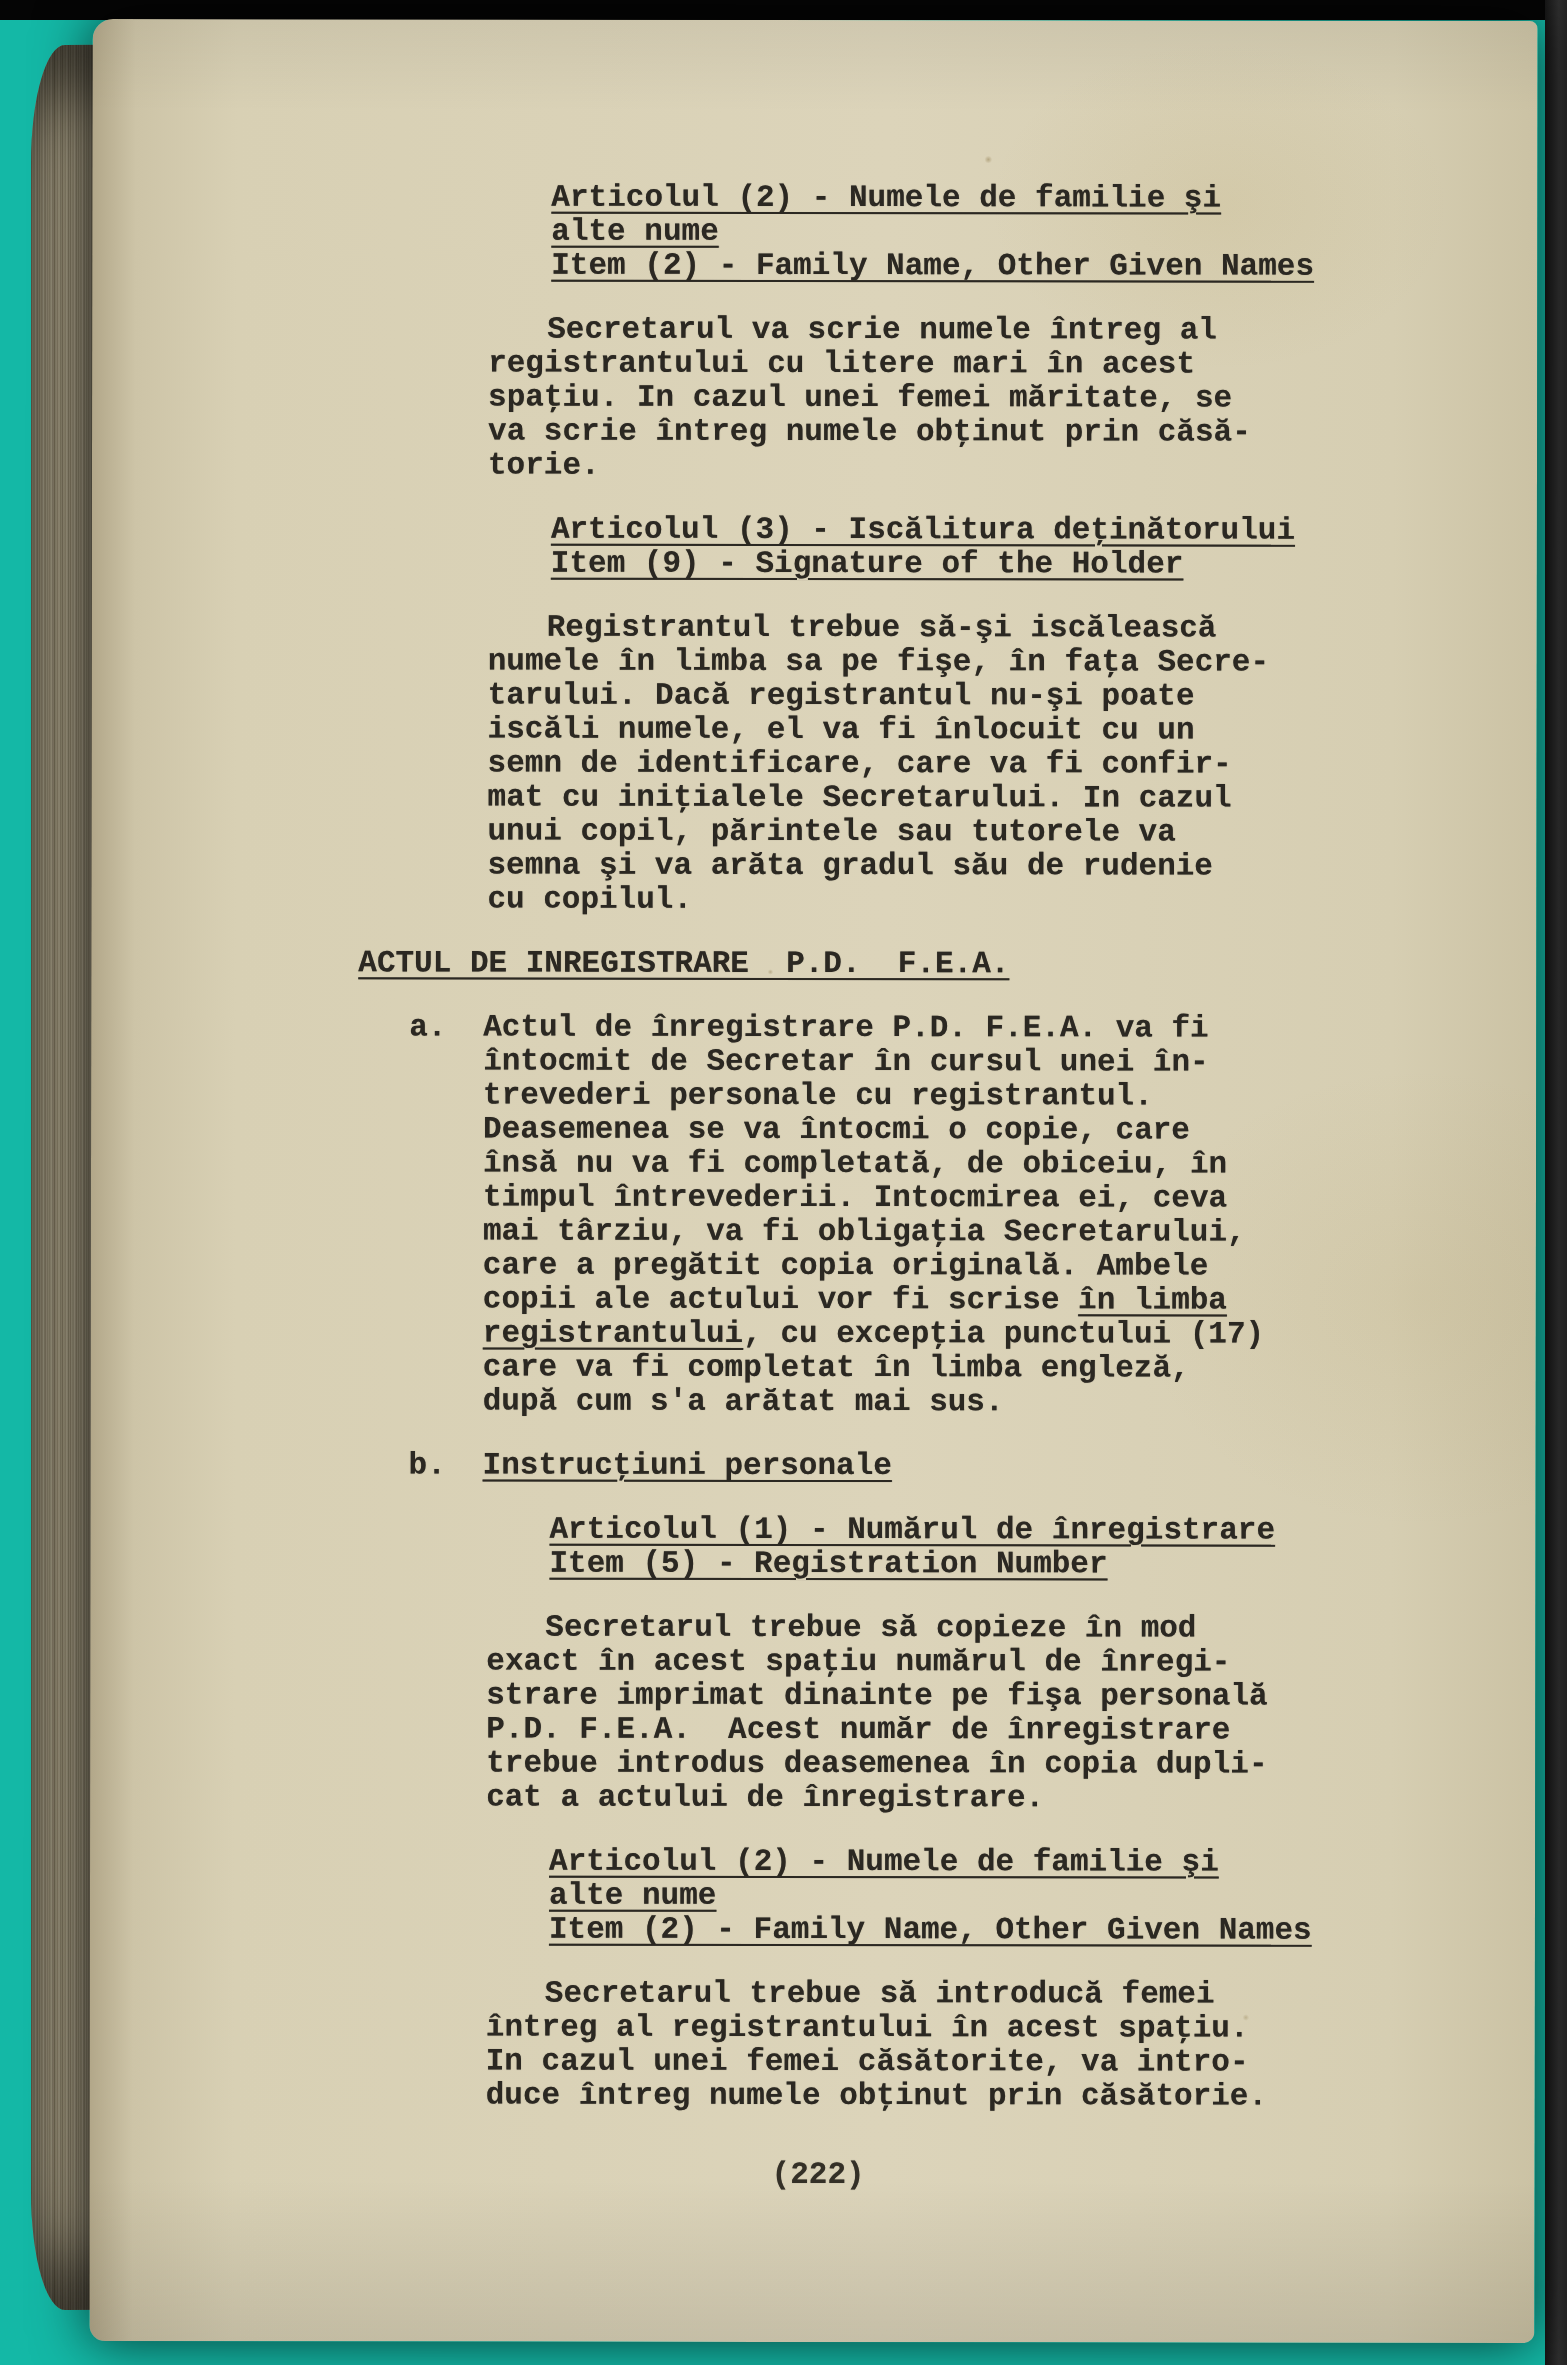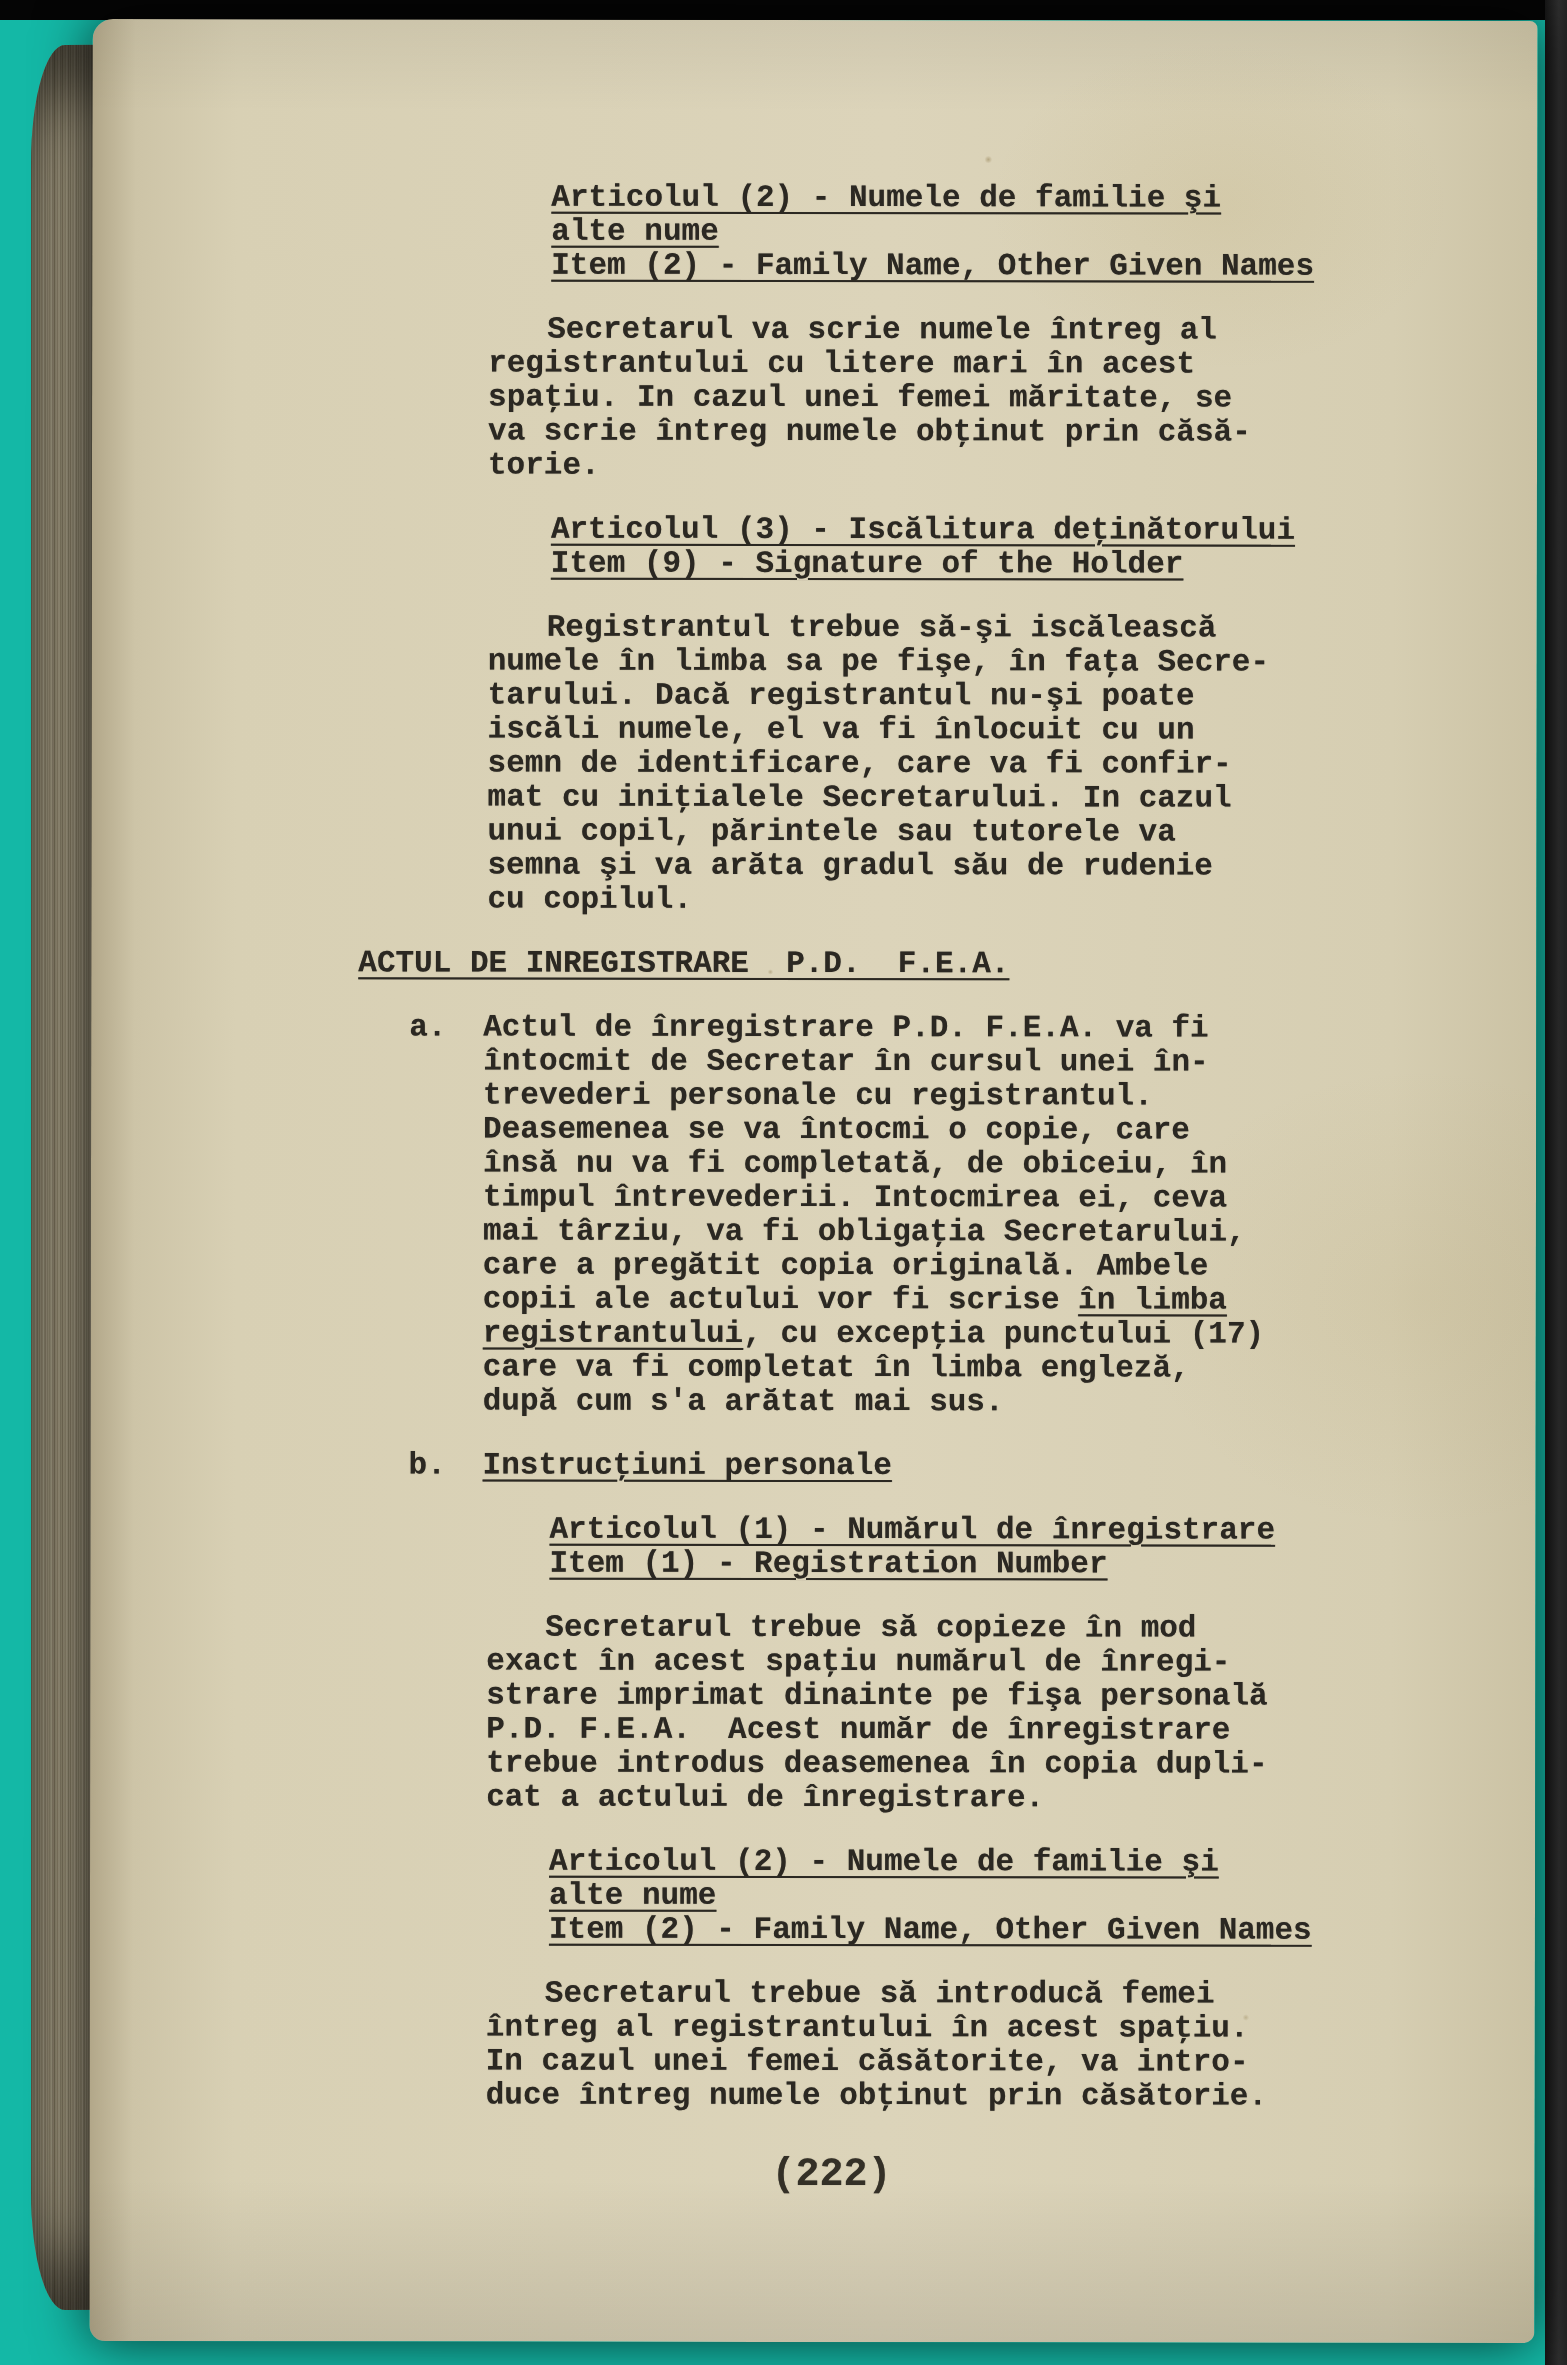--- a/index.html
+++ b/index.html
@@ -45,40 +45,40 @@
     text-shadow:0 0 0.8px rgba(43,40,34,.55);
   }
   .block{margin-bottom:30px;position:relative;white-space:pre;}
   .heading{margin-left:192px;}
   .paragraph{margin-left:129px;}
   .indent-first .line:first-child{padding-left:59px;}
   .section-heading{margin-left:0;}
   .list-item{margin-left:125px;}
   .list-item .label{position:absolute;left:-74px;top:0;}
   .u{text-decoration:underline;text-decoration-thickness:2px;text-underline-offset:5.5px;}
-  .page-number{margin-top:45px;margin-left:415px;font-size:40px;color:#343027;}
+  .page-number{margin-top:45px;margin-left:415px;font-size:31px;color:#343027;}
 </style>
 </head>
 <body>
 
 <div class="photo">
   <div class="top-strip"></div>
   <div class="right-strip"></div>
   <div class="page-stack"></div>
   <div class="page">
     <div class="content">
       <div>
           <div class="block heading"><div class="line"><span class="u">Articolul (2) - Numele de familie şi</span></div><div class="line"><span class="u">alte nume</span></div><div class="line"><span class="u">Item (2) - Family Name, Other Given Names</span></div></div>
           <div class="block paragraph indent-first"><div class="line"><span>Secretarul va scrie numele întreg al</span></div><div class="line"><span>registrantului cu litere mari în acest</span></div><div class="line"><span>spaţiu. In cazul unei femei măritate, se</span></div><div class="line"><span>va scrie întreg numele obţinut prin căsă-</span></div><div class="line"><span>torie.</span></div></div>
           <div class="block heading"><div class="line"><span class="u">Articolul (3) - Iscălitura deţinătorului</span></div><div class="line"><span class="u">Item (9) - Signature of the Holder</span></div></div>
           <div class="block paragraph indent-first"><div class="line"><span>Registrantul trebue să-şi iscălească</span></div><div class="line"><span>numele în limba sa pe fişe, în faţa Secre-</span></div><div class="line"><span>tarului. Dacă registrantul nu-şi poate</span></div><div class="line"><span>iscăli numele, el va fi înlocuit cu un</span></div><div class="line"><span>semn de identificare, care va fi confir-</span></div><div class="line"><span>mat cu iniţialele Secretarului. In cazul</span></div><div class="line"><span>unui copil, părintele sau tutorele va</span></div><div class="line"><span>semna şi va arăta gradul său de rudenie</span></div><div class="line"><span>cu copilul.</span></div></div>
           <div class="block section-heading"><div class="line"><span class="u">ACTUL DE INREGISTRARE  P.D.  F.E.A.</span></div></div>
           <div class="block list-item"><span class="label">a.</span><div class="line"><span>Actul de înregistrare P.D. F.E.A. va fi</span></div><div class="line"><span>întocmit de Secretar în cursul unei în-</span></div><div class="line"><span>trevederi personale cu registrantul.</span></div><div class="line"><span>Deasemenea se va întocmi o copie, care</span></div><div class="line"><span>însă nu va fi completată, de obiceiu, în</span></div><div class="line"><span>timpul întrevederii. Intocmirea ei, ceva</span></div><div class="line"><span>mai târziu, va fi obligaţia Secretarului,</span></div><div class="line"><span>care a pregătit copia originală. Ambele</span></div><div class="line"><span>copii ale actului vor fi scrise </span><span class="u">în limba</span></div><div class="line"><span class="u">registrantului</span><span>, cu excepţia punctului (17)</span></div><div class="line"><span>care va fi completat în limba engleză,</span></div><div class="line"><span>după cum s'a arătat mai sus.</span></div></div>
           <div class="block list-item"><span class="label">b.</span><div class="line"><span class="u">Instrucţiuni personale</span></div></div>
-          <div class="block heading"><div class="line"><span class="u">Articolul (1) - Numărul de înregistrare</span></div><div class="line"><span class="u">Item (1) - Registration Number</span></div></div>
+          <div class="block heading"><div class="line"><span class="u">Articolul (1) - Numărul de înregistrare</span></div><div class="line"><span class="u">Item (5) - Registration Number</span></div></div>
           <div class="block paragraph indent-first"><div class="line"><span>Secretarul trebue să copieze în mod</span></div><div class="line"><span>exact în acest spaţiu numărul de înregi-</span></div><div class="line"><span>strare imprimat dinainte pe fişa personală</span></div><div class="line"><span>P.D. F.E.A.  Acest număr de înregistrare</span></div><div class="line"><span>trebue introdus deasemenea în copia dupli-</span></div><div class="line"><span>cat a actului de înregistrare.</span></div></div>
           <div class="block heading"><div class="line"><span class="u">Articolul (2) - Numele de familie şi</span></div><div class="line"><span class="u">alte nume</span></div><div class="line"><span class="u">Item (2) - Family Name, Other Given Names</span></div></div>
           <div class="block paragraph indent-first"><div class="line"><span>Secretarul trebue să introducă femei</span></div><div class="line"><span>întreg al registrantului în acest spaţiu.</span></div><div class="line"><span>In cazul unei femei căsătorite, va intro-</span></div><div class="line"><span>duce întreg numele obţinut prin căsătorie.</span></div></div>
         </div>
       <div class="page-number">(222)</div>
     </div>
   </div>
 </div>
 
 

